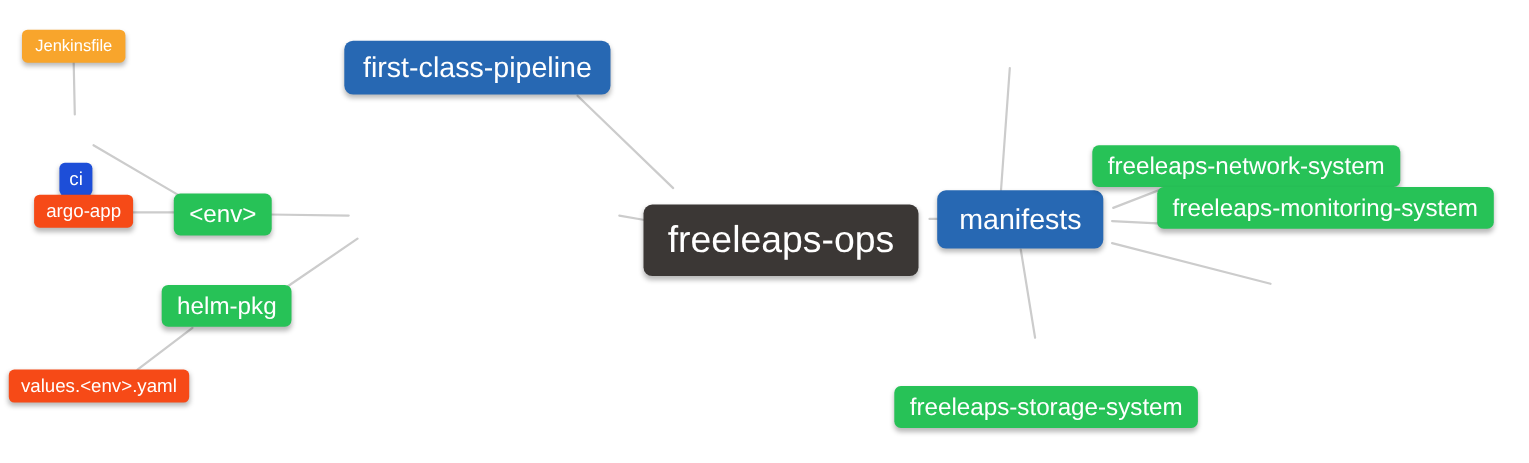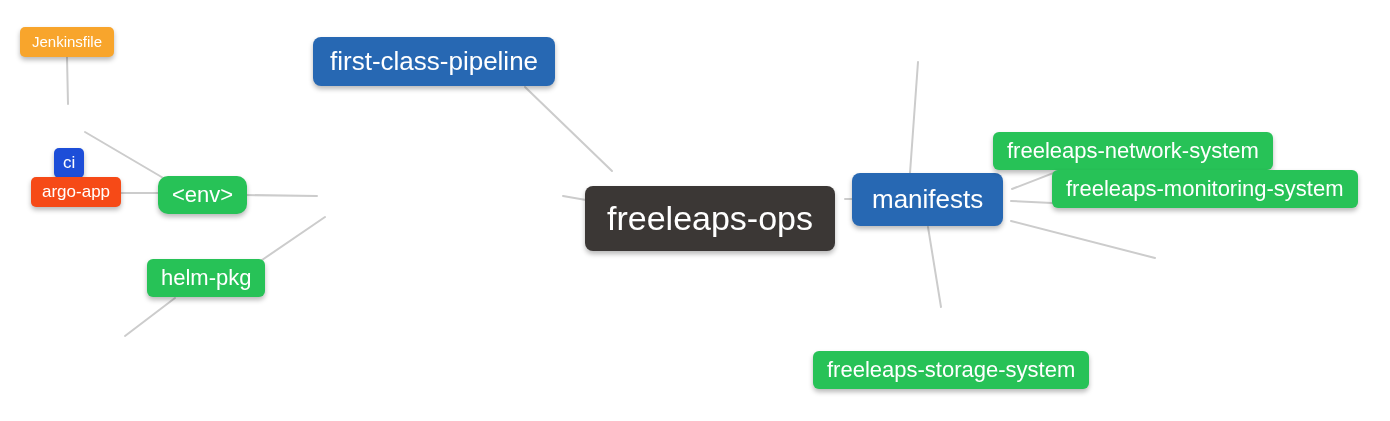--- a/index.html
+++ b/index.html
@@ -83,22 +83,23 @@
     <line x1="918" y1="62" x2="910" y2="173"></line>
     <line x1="1012" y1="189" x2="1118" y2="148"></line>
     <line x1="1011" y1="201" x2="1052" y2="203"></line>
     <line x1="1011" y1="221" x2="1155" y2="258"></line>
     <line x1="928" y1="227" x2="941" y2="307"></line>
   </svg>
 
   <div class="node lv-5 n-jenkinsfile" style="background: rgb(248, 165, 44);">Jenkinsfile</div>
   <div class="node lv-4 n-ci" style="background: #1d4ed8; margin-top: 44px;">ci</div>
   <div class="node lv-4 n-argo" style="background: rgb(246, 74, 23);">argo-app</div>
-  <div class="node lv-3 n-env" style="background: rgb(39, 194, 87); border-radius: 10px;">&lt;env&gt;</div>
+  <div class="node lv-3 n-env" style="background: rgb(39, 194, 87);">&lt;env&gt;</div>
   <div class="node lv-3 n-helm" style="background: rgb(39, 194, 87);">helm-pkg</div>
+  <div class="node lv-4 n-values" style="background: rgb(246, 74, 23);">values.&lt;env&gt;.yaml</div>
   <div class="node lv-2 n-pipeline" style="background: rgb(39, 104, 179);">first-class-pipeline</div>
   <div class="node lv-root n-root" style="background: rgb(59, 55, 53);">freeleaps-ops</div>
   <div class="node lv-2m n-manifests" style="background: rgb(39, 104, 179);">manifests</div>
   <div class="node lv-3 n-network" style="background: rgb(39, 194, 87);">freeleaps-network-system</div>
   <div class="node lv-3 n-monitoring" style="background: rgb(39, 194, 87);">freeleaps-monitoring-system</div>
   <div class="node lv-3 n-storage" style="background: rgb(39, 194, 87);">freeleaps-storage-system</div>
 
 </div>
 
 </body></html>

